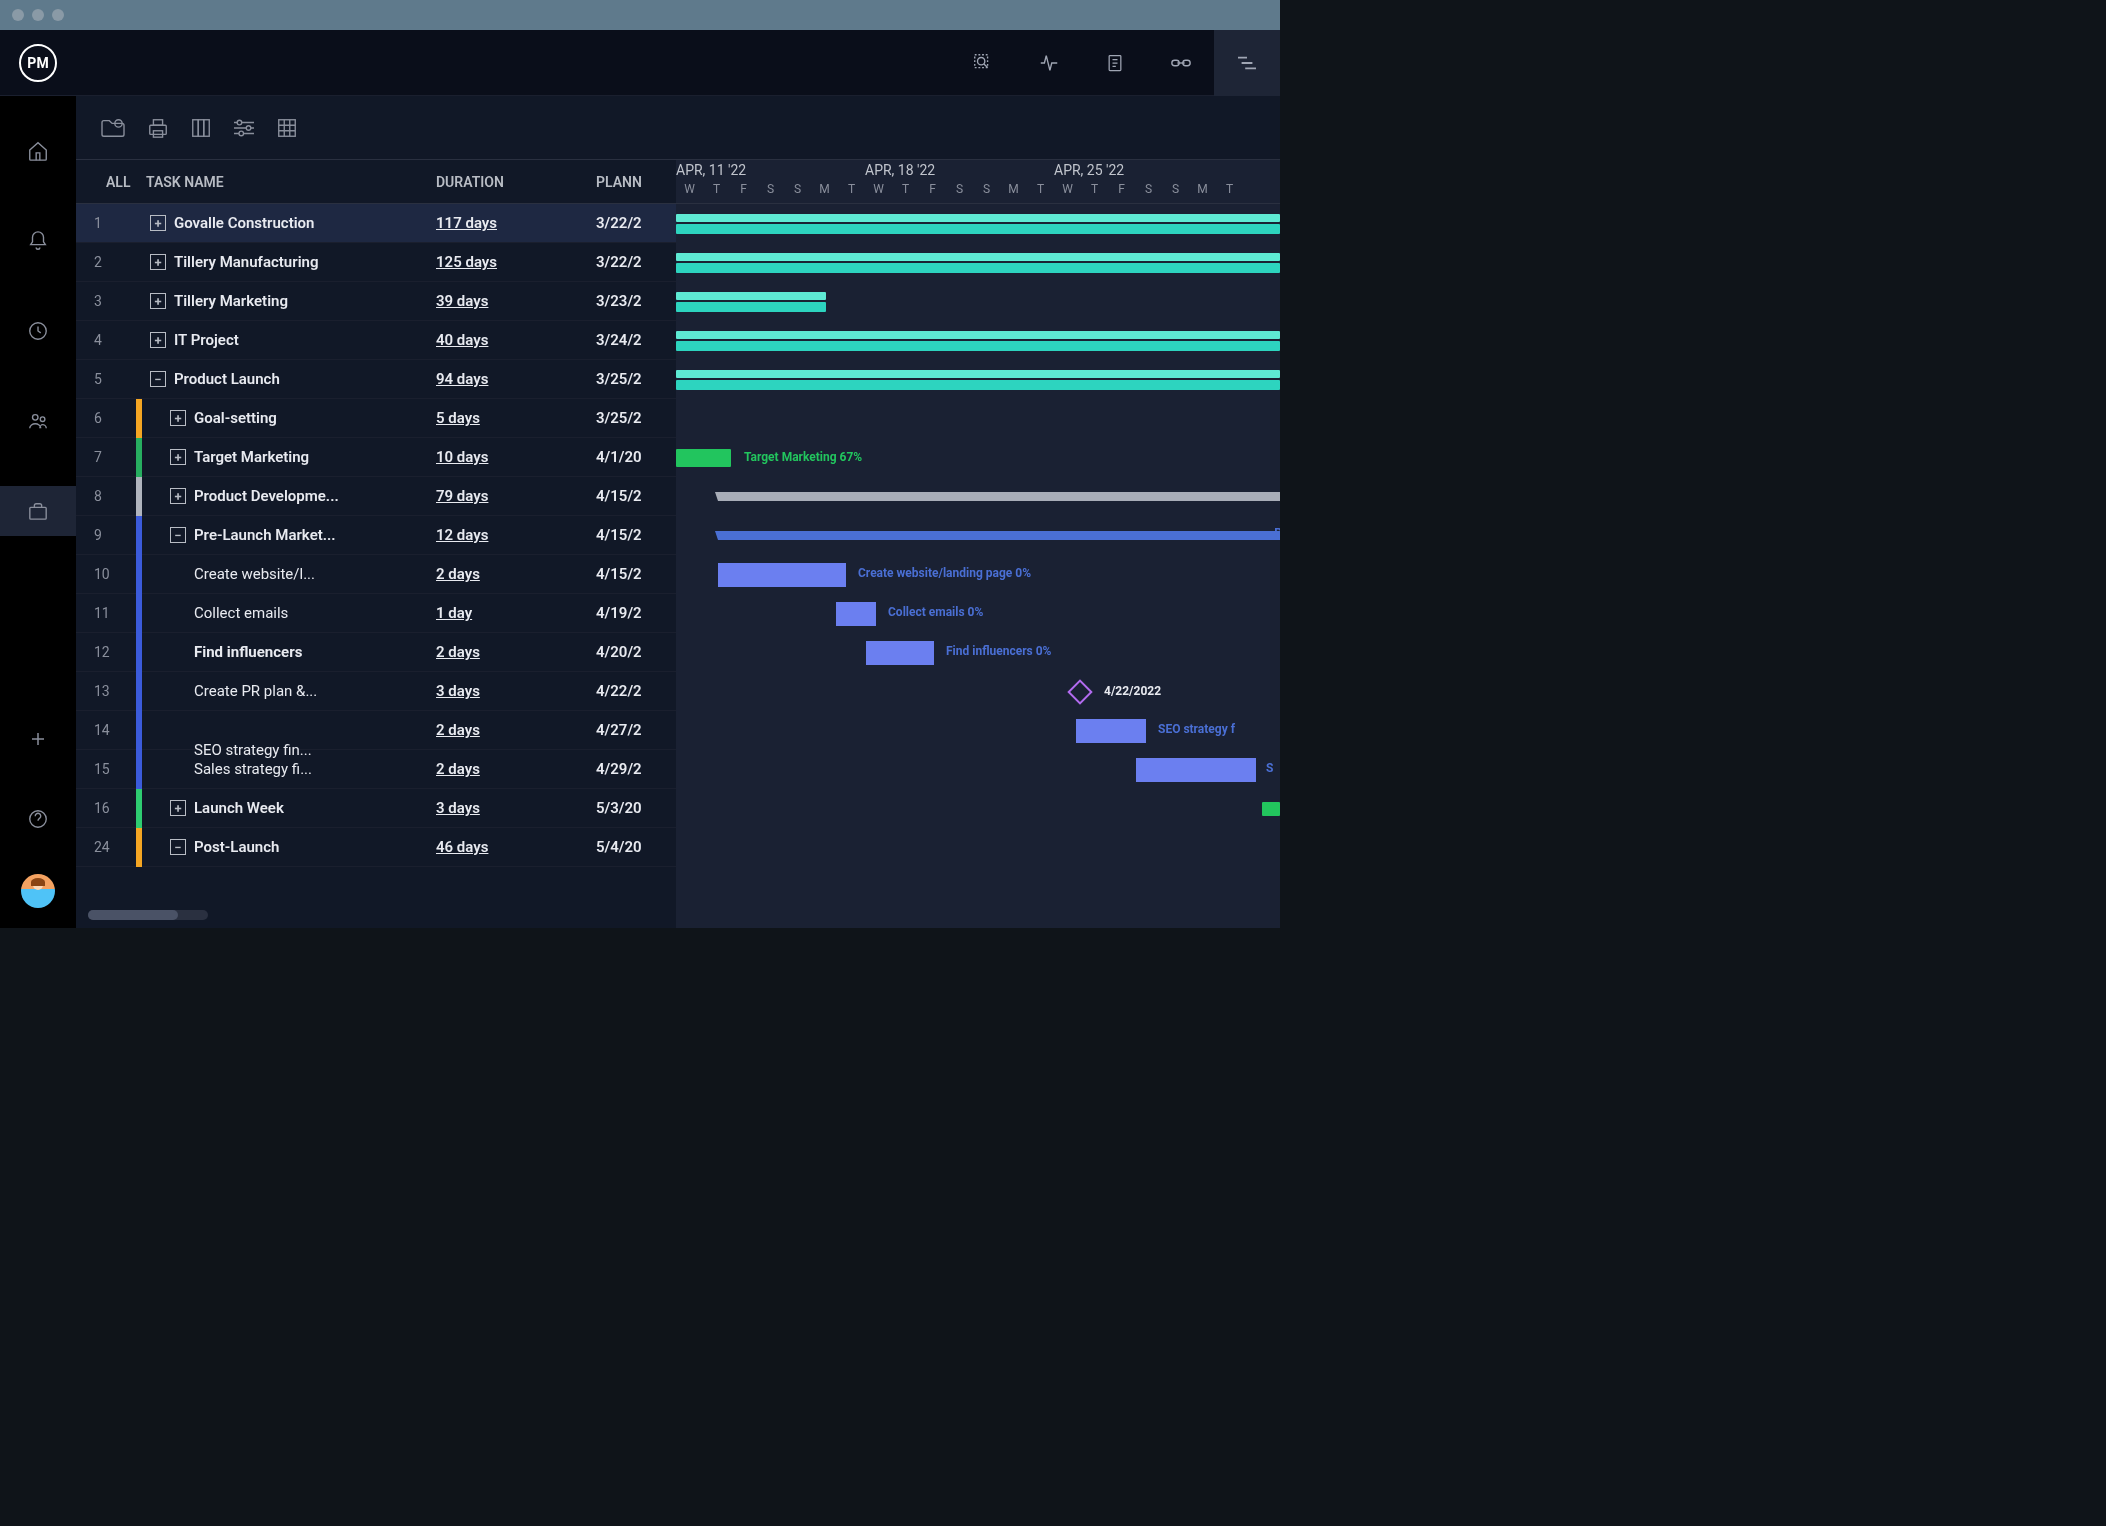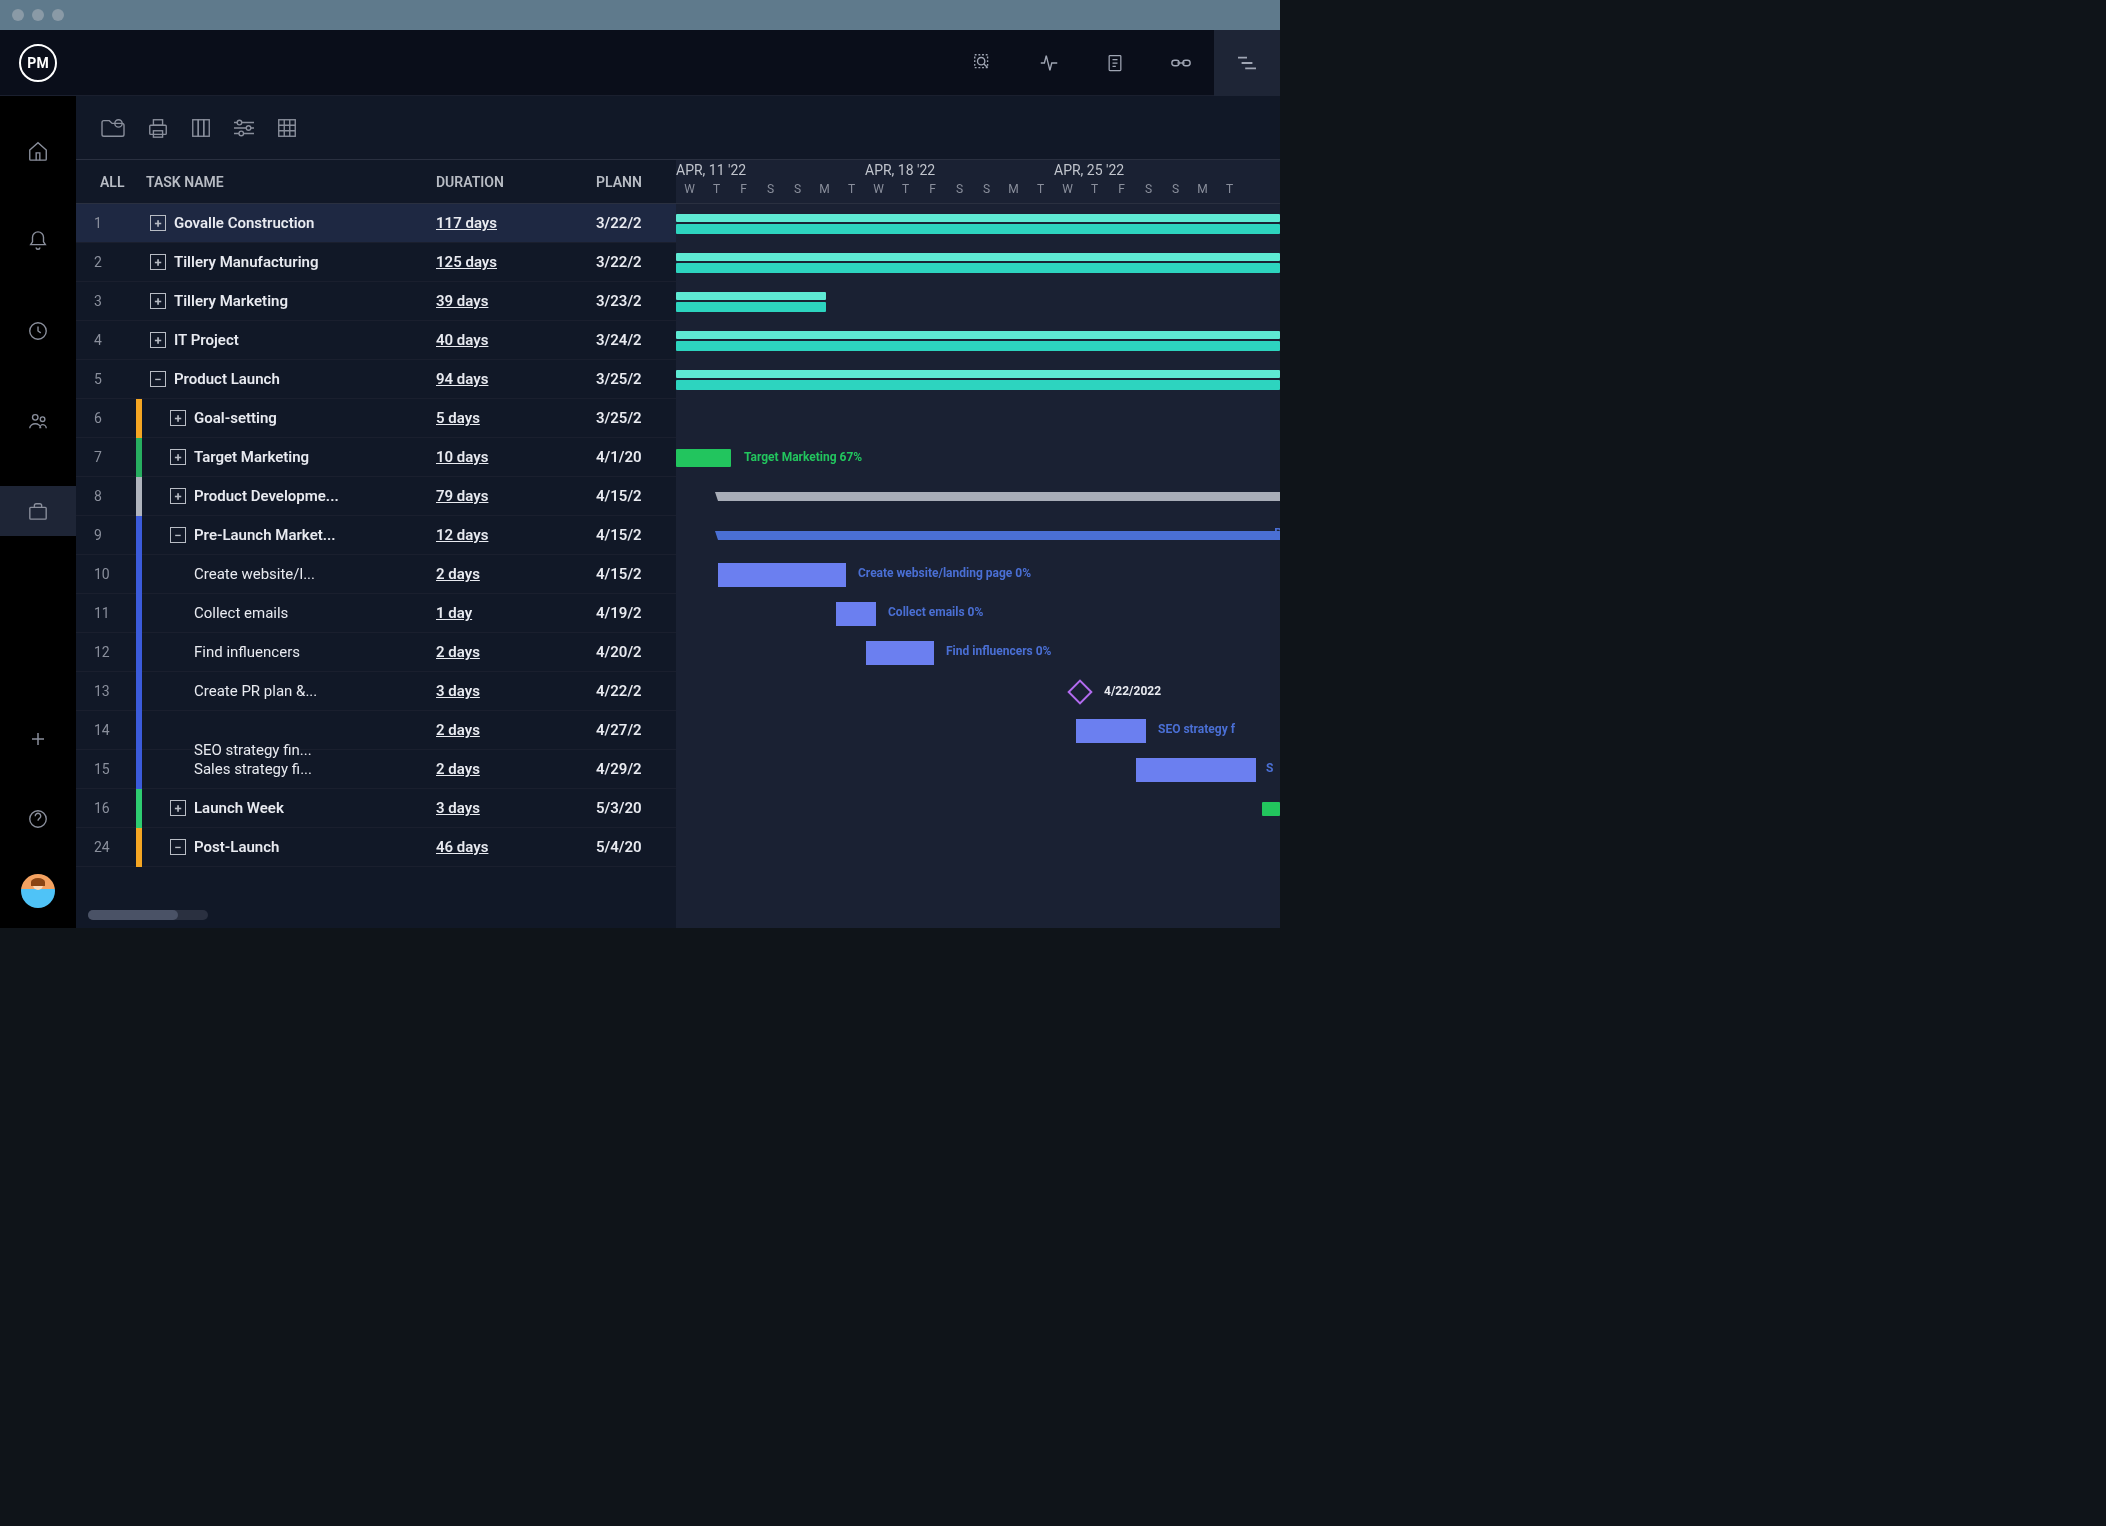--- a/index.html
+++ b/index.html
@@ -20,21 +20,21 @@
 .sidebar-bottom { margin-top:auto; padding-bottom:20px; display:flex; flex-direction:column; gap:30px; align-items:center; }
 .avatar { width:34px; height:34px; border-radius:50%; background:linear-gradient(180deg,#f4a261 0%,#f4a261 45%,#4fc3f7 45%); position:relative; overflow:hidden; }
 .avatar::before { content:''; position:absolute; top:6px; left:50%; transform:translateX(-50%); width:10px; height:10px; border-radius:50%; background:#fcd9b6; }
 .avatar::after { content:''; position:absolute; top:4px; left:50%; transform:translateX(-50%); width:14px; height:8px; border-radius:50% 50% 0 0; background:#8b4513; }
 .content { flex:1; display:flex; flex-direction:column; background:#111827; overflow:hidden; }
 .toolbar { height:64px; display:flex; align-items:center; padding-left:24px; gap:20px; color:#8a8f9c; border-bottom:1px solid #2a3040; }
 .toolbar-icon { cursor:pointer; }
 .workspace { flex:1; display:flex; overflow:hidden; }
 .task-panel { width:600px; background:#111827; display:flex; flex-direction:column; position:relative; }
 .task-header { height:44px; display:flex; align-items:center; font-size:14px; font-weight:600; color:#b8bcc4; border-bottom:1px solid #2a3040; }
-.col-num { width:60px; padding-left:24px; }
+.col-num { width:60px; padding-left:30px; }
 .col-name { width:290px; padding-left:10px; }
 .col-dur { width:160px; padding-left:10px; }
 .col-plan { flex:1; padding-left:10px; }
 .task-rows { flex:1; overflow:hidden; }
 .task-row { height:39px; display:flex; align-items:center; font-size:15px; border-bottom:1px solid #1a1f2e; color:#e8eaf0; }
 .task-row.highlighted { background:#1e2842; }
 .cell-num { width:60px; padding-left:18px; color:#8a8f9c; font-size:14px; }
 .cell-name { width:290px; display:flex; align-items:center; gap:8px; font-weight:600; }
 .stripe { width:6px; height:39px; flex-shrink:0; }
 .expander { width:16px; height:16px; border:1.5px solid #b8bcc4; display:flex; align-items:center; justify-content:center; font-size:13px; line-height:1; cursor:pointer; color:#b8bcc4; flex-shrink:0; }
@@ -342,21 +342,21 @@
                     <span>Collect emails</span>
                   </div>
                 </div>
                 <div class="cell-dur">1 day</div>
                 <div class="cell-plan">4/19/2</div>
               </div>
               <div class="task-row">
                 <div class="cell-num">12</div>
                 <div class="cell-name">
                   <div class="stripe" style="background: rgb(59, 91, 219);"></div>
-                  <div class="indent2" style="display: flex; align-items: flex-start; gap: 8px;">
+                  <div class="indent2" style="display: flex; align-items: flex-start; gap: 8px; font-weight: bold;">
                     <span>Find influencers</span>
                   </div>
                 </div>
                 <div class="cell-dur">2 days</div>
                 <div class="cell-plan">4/20/2</div>
               </div>
               <div class="task-row">
                 <div class="cell-num">13</div>
                 <div class="cell-name">
                   <div class="stripe" style="background: rgb(59, 91, 219);"></div>

